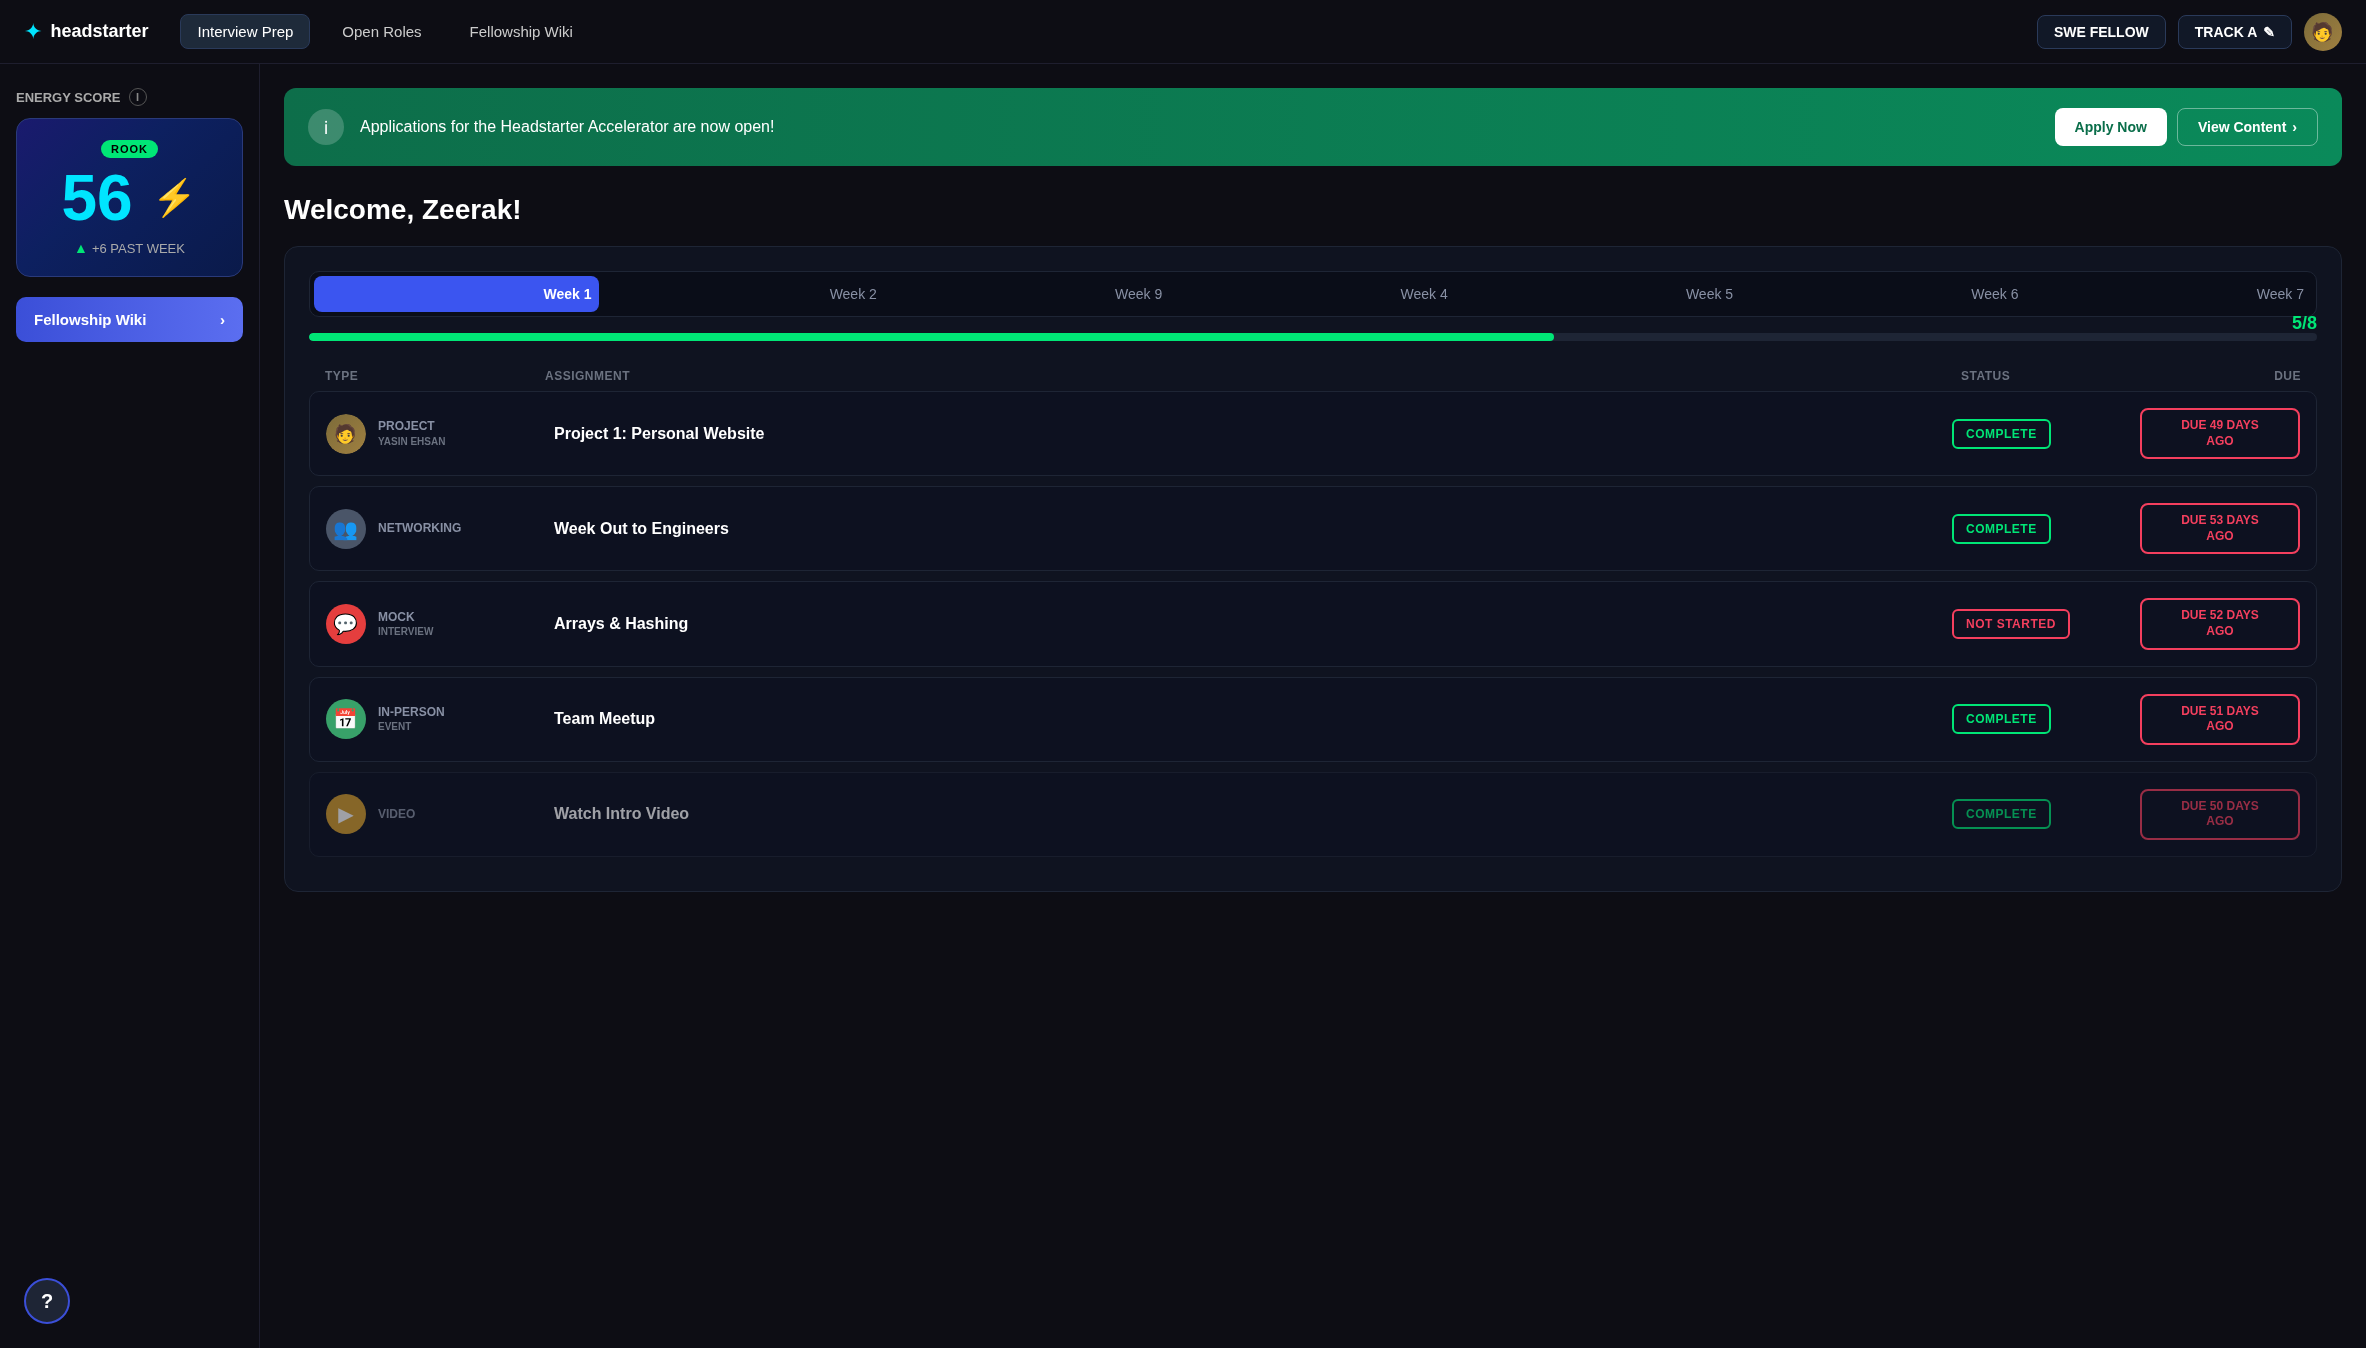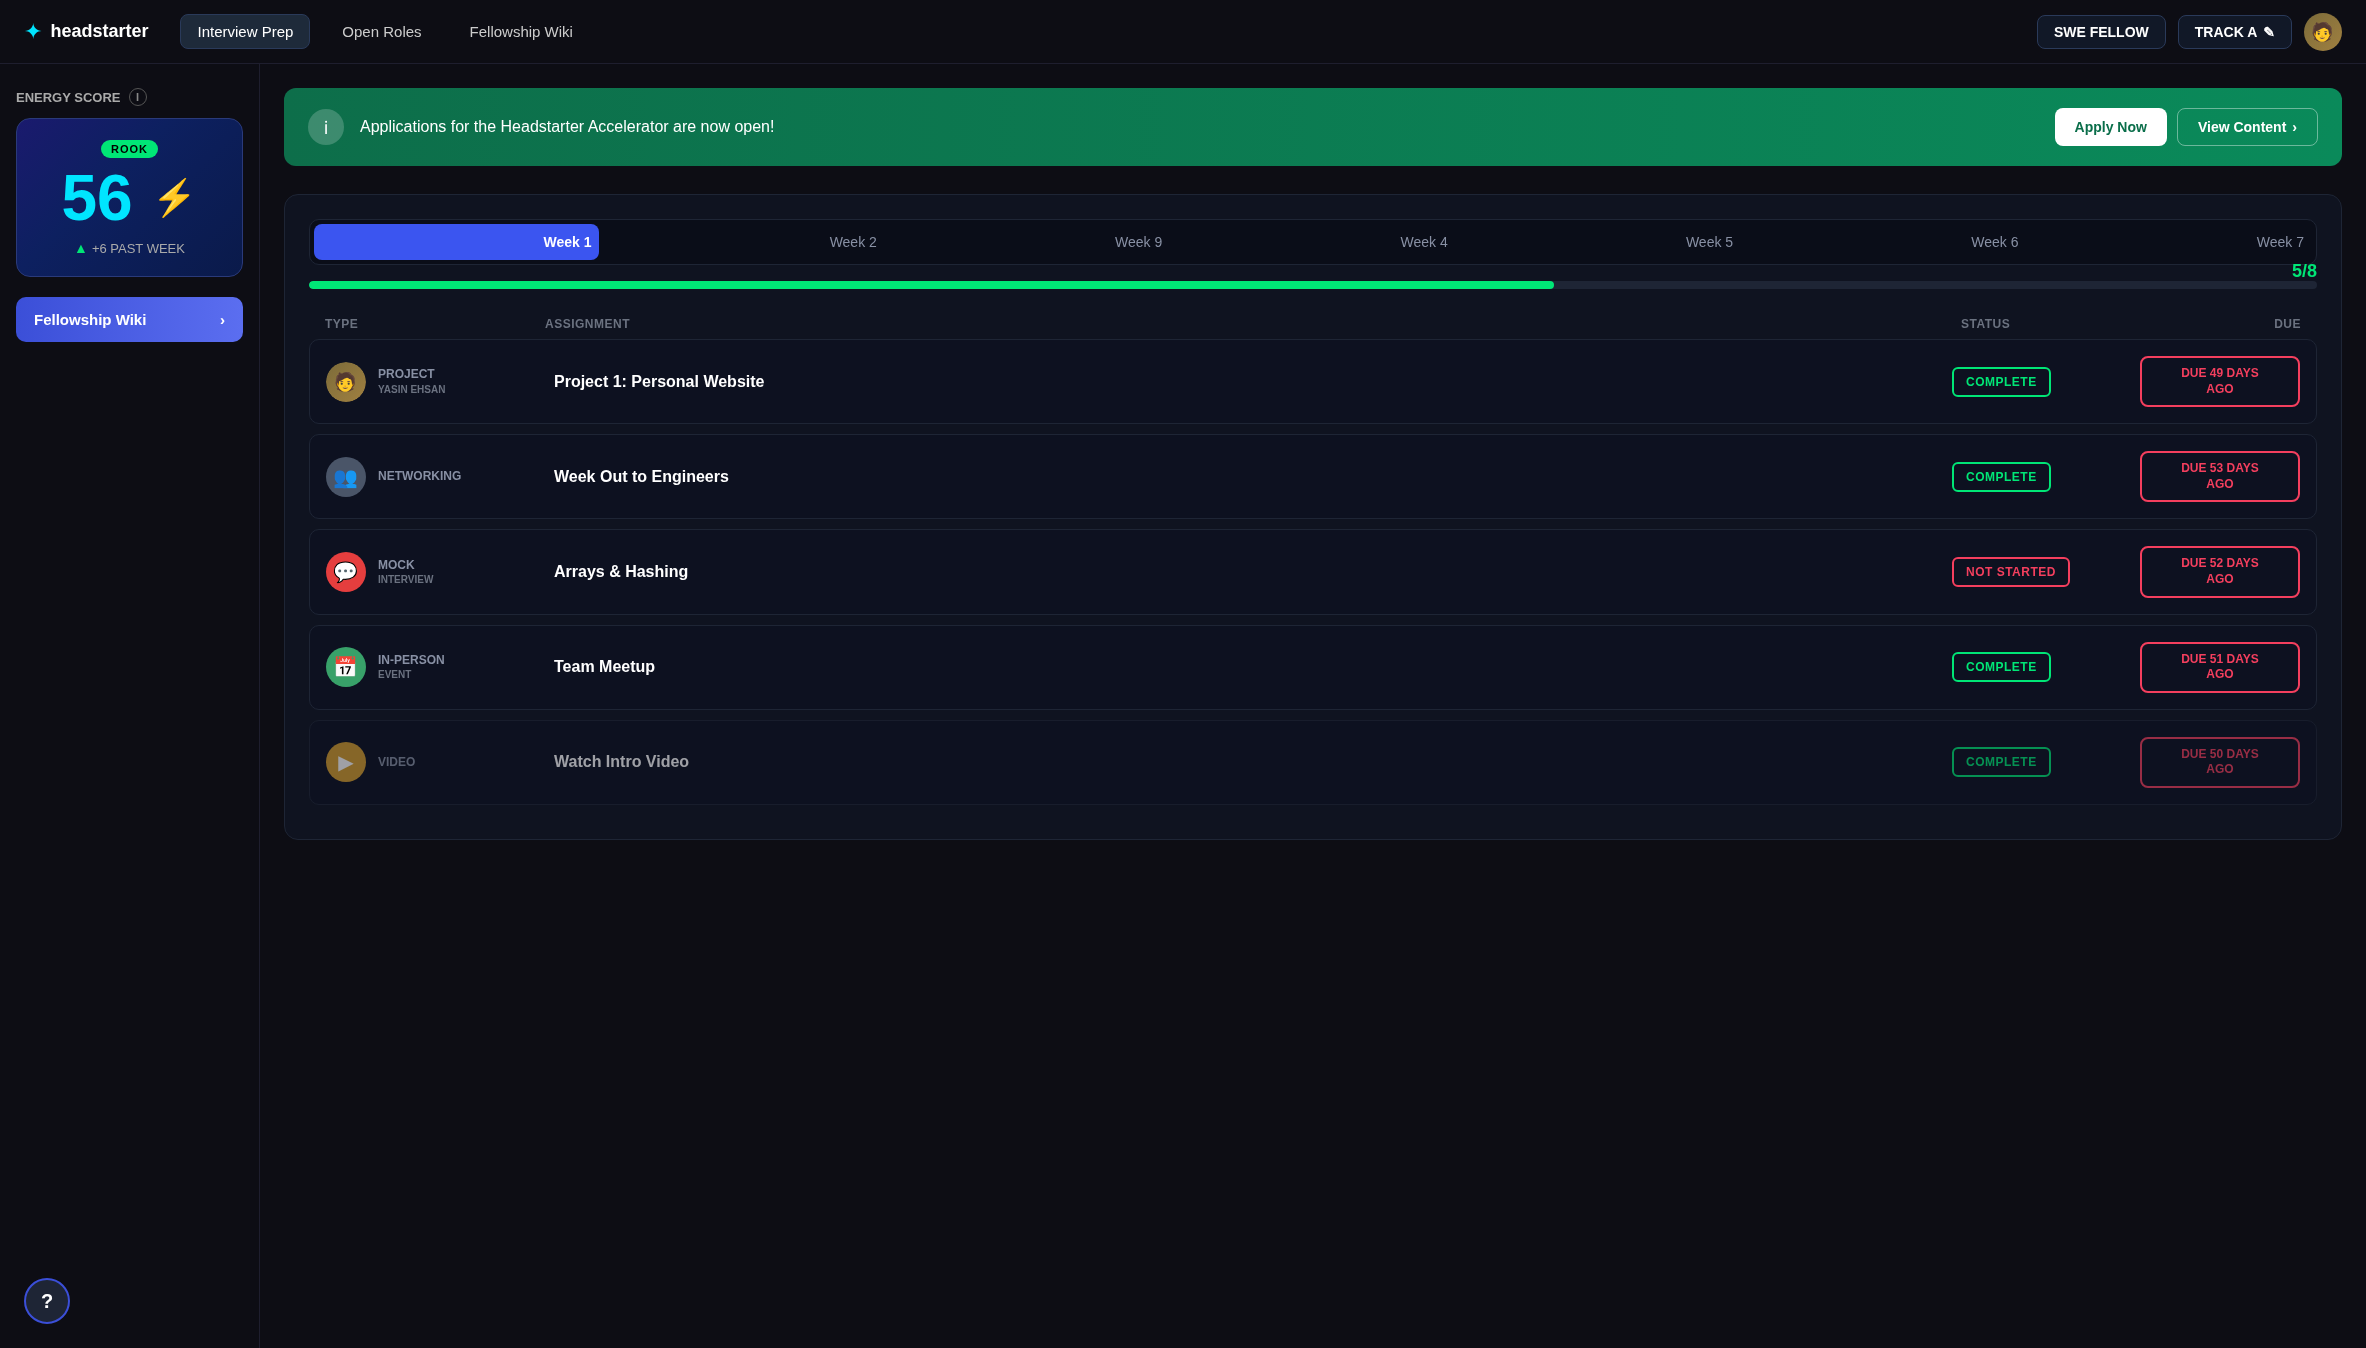--- a/index.html
+++ b/index.html
@@ -493,20 +493,21 @@
       <div class="banner-text">Applications for the Headstarter Accelerator are now open!</div>
       <div class="banner-actions">
         <button class="btn-apply">Apply Now</button>
         <button class="btn-view">
           <span>View Content</span>
           <span>›</span>
         </button>
       </div>
     </div>
 
+    <h1 class="welcome-title">Welcome, Zeerak!</h1>
 
     <div class="assignments-card">
 
       <div class="week-tabs">
         <div class="week-tab active">Week 1</div>
         <div class="week-tab">Week 2</div>
         <div class="week-tab">Week 9</div>
         <div class="week-tab">Week 4</div>
         <div class="week-tab">Week 5</div>
         <div class="week-tab">Week 6</div>

